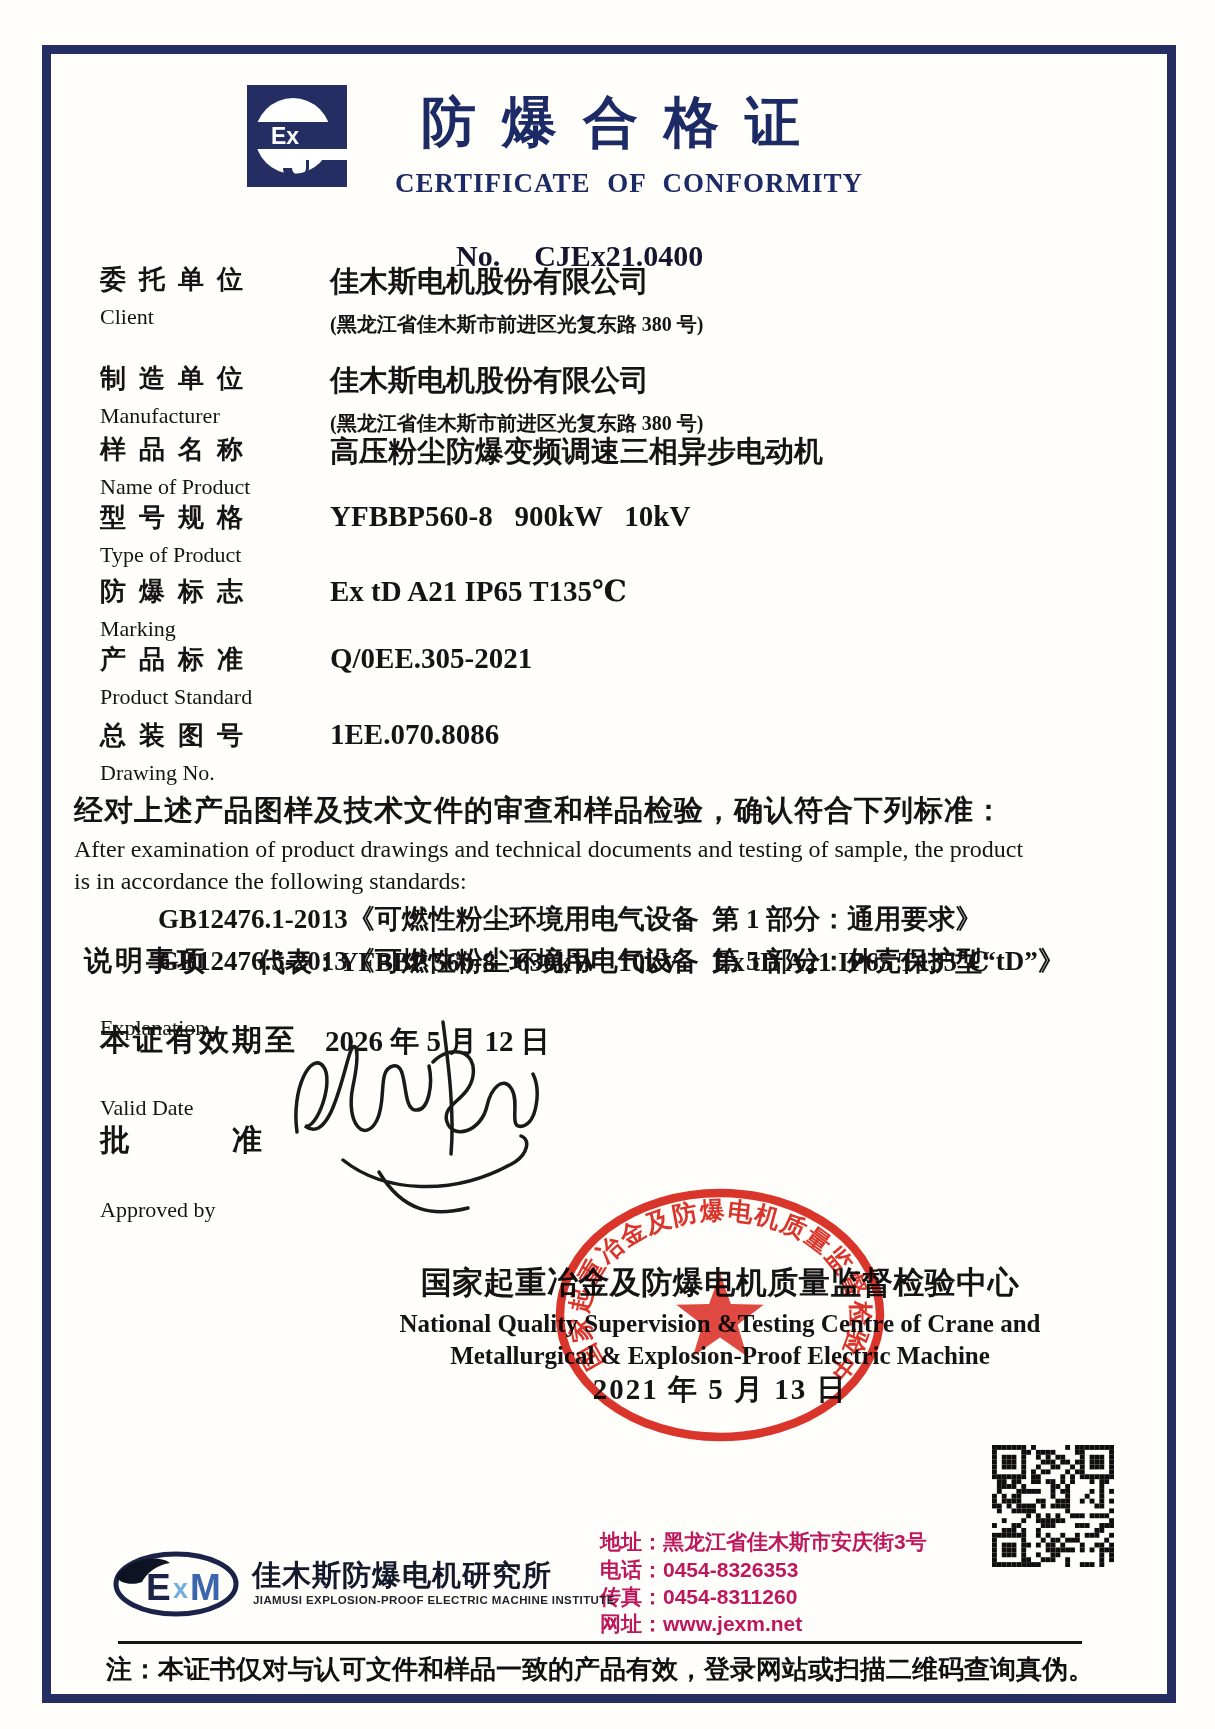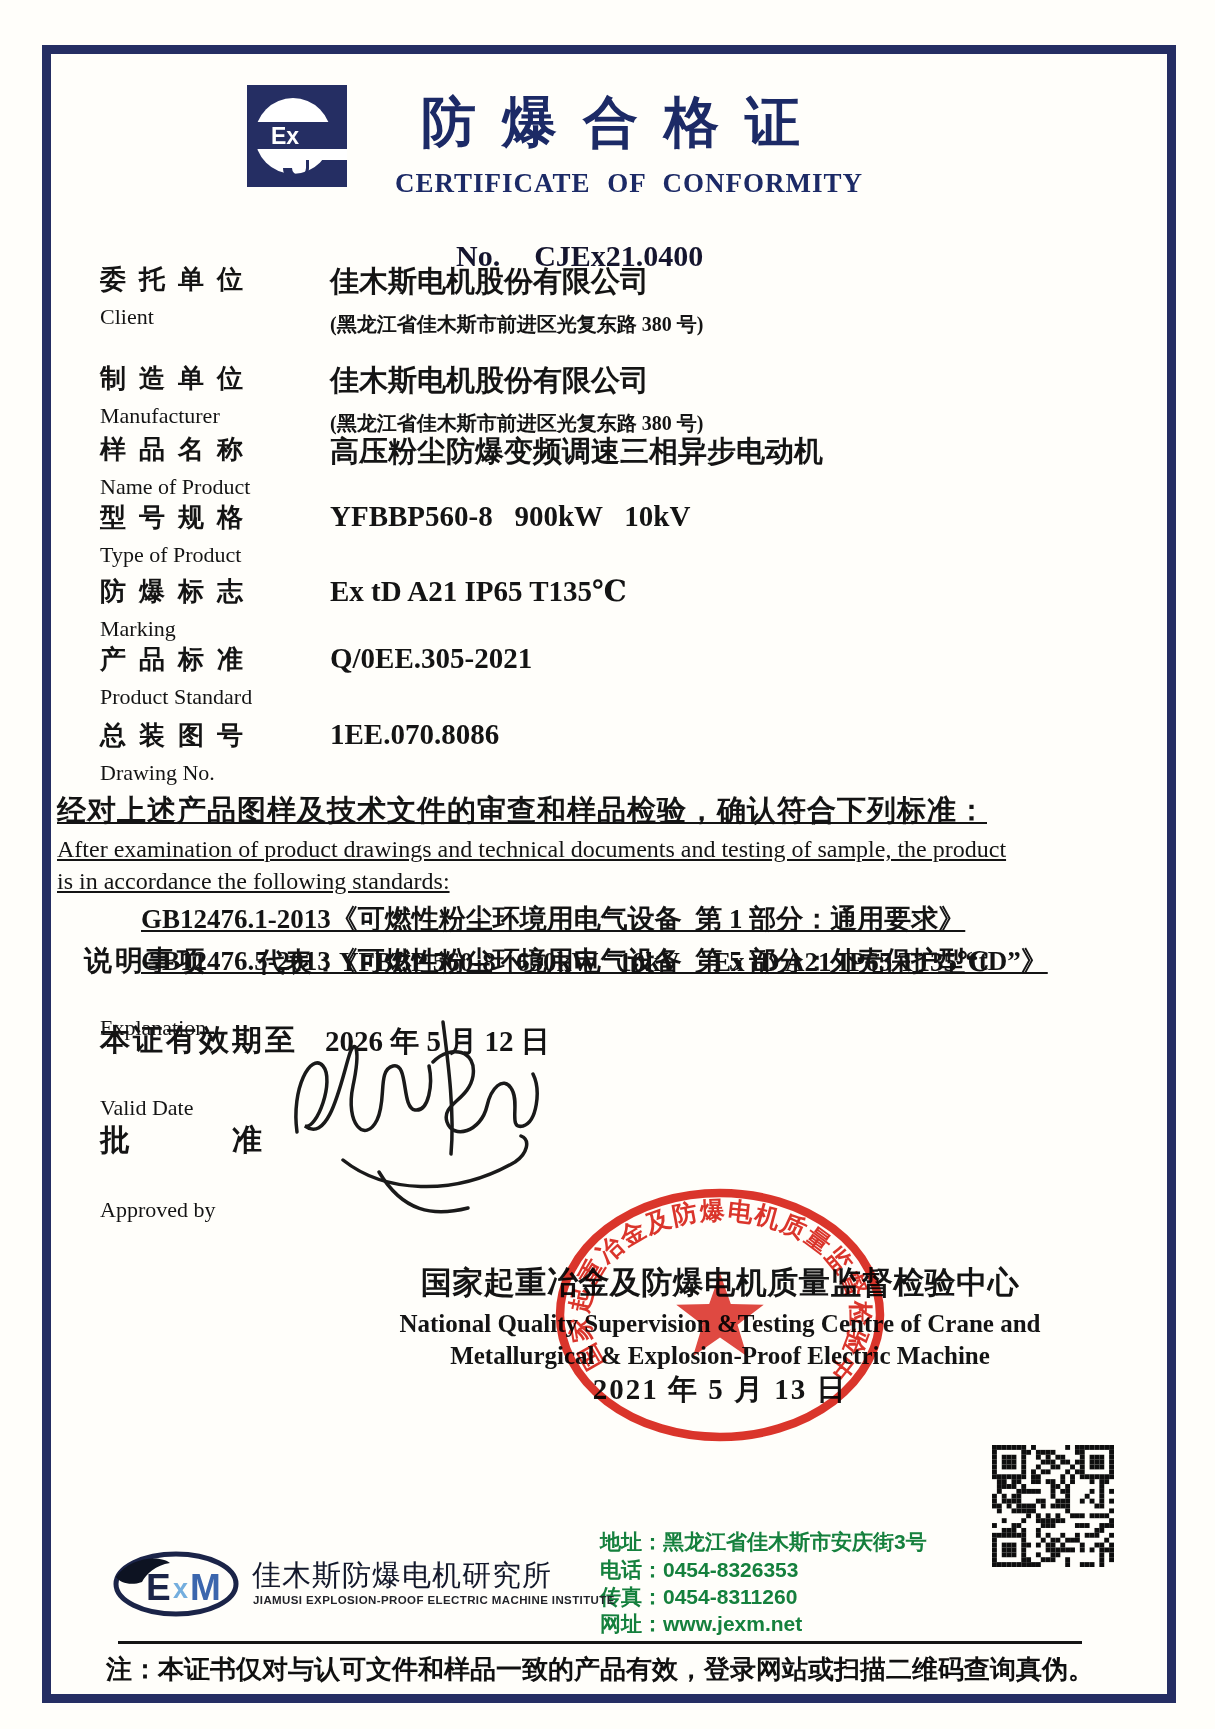--- a/index.html
+++ b/index.html
@@ -15,38 +15,38 @@
   .certno{left:426px;top:205px;font-size:30px;font-weight:bold;color:#15152e;white-space:pre;}
   .certno .val{margin-left:34px;margin-top:28px;}
   
   .frow{left:100px;width:1010px;display:flex;}
   .flabel{width:230px;flex:0 0 230px;}
   .fzh{font-size:26px;font-weight:600;letter-spacing:13px;white-space:nowrap;}
   .fen{margin-top:7px;font-size:22px;}
   .fv{font-size:29px;font-weight:bold;white-space:pre-wrap;}
   .fsub{margin-top:9px;font-size:20px;font-weight:600;}
   
-  .stmt{left:57px;top:791px;width:1080px;text-decoration:underline;}
+  .stmt{left:74px;top:791px;width:1080px;}
   .stmt-zh{font-size:29px;font-weight:600;letter-spacing:1px;white-space:nowrap;}
   .stmt-en{margin-top:5px;font-size:24px;}
   .std{margin-left:84px;margin-top:6px;font-size:27px;font-weight:600;white-space:pre-wrap;}
   .lab-zh{font-size:28px;font-weight:600;letter-spacing:3px;white-space:pre;}
   .lab-en{font-size:22px;margin-top:37px;}
   .val-b{font-size:27px;font-weight:bold;white-space:pre-wrap;}
   
   .stamp{left:552px;top:1185px;width:336px;height:260px;mix-blend-mode:multiply;opacity:.93;}
   
   .issuer{left:340px;top:1262px;width:760px;text-align:center;}
   .issuer-zh{font-size:31px;font-weight:bold;letter-spacing:0.5px;white-space:nowrap;}
   .issuer-en{margin-top:6px;font-size:25px;font-weight:bold;}
   .issue-date{left:340px;top:1370px;width:760px;text-align:center;font-size:29px;font-weight:600;letter-spacing:2px;white-space:pre;}
   
   .sans{font-family:"Liberation Sans","DejaVu Sans",sans-serif;}
-  .contact-row{left:600px;font-size:21px;font-weight:bold;color:#15803d;white-space:pre;}
-  .inst-zh{left:252px;top:1556px;font-size:29px;font-weight:normal;letter-spacing:1px;color:#13182b;white-space:nowrap;text-align:center;}
+  .contact-row{left:600px;font-size:21px;font-weight:bold;color:#be185d;white-space:pre;}
+  .inst-zh{left:252px;top:1556px;font-size:29px;font-weight:bold;letter-spacing:1px;color:#13182b;white-space:nowrap;text-align:center;}
   .inst-en{left:253px;top:1594px;font-size:11.5px;font-weight:bold;letter-spacing:0.4px;color:#23242a;white-space:nowrap;}
   .divider{left:118px;top:1641px;width:964px;height:3px;background:#151515;}
   .note{left:80px;top:1652px;width:1040px;text-align:center;font-size:26px;font-weight:bold;color:#101010;white-space:nowrap;}
   .qr{left:992px;top:1445px;width:122px;height:122px;}
   .qr svg rect{fill:#0e0e0e;}
   .sig{left:283px;top:1012px;}
 </style>
 </head>
 <body>
 

